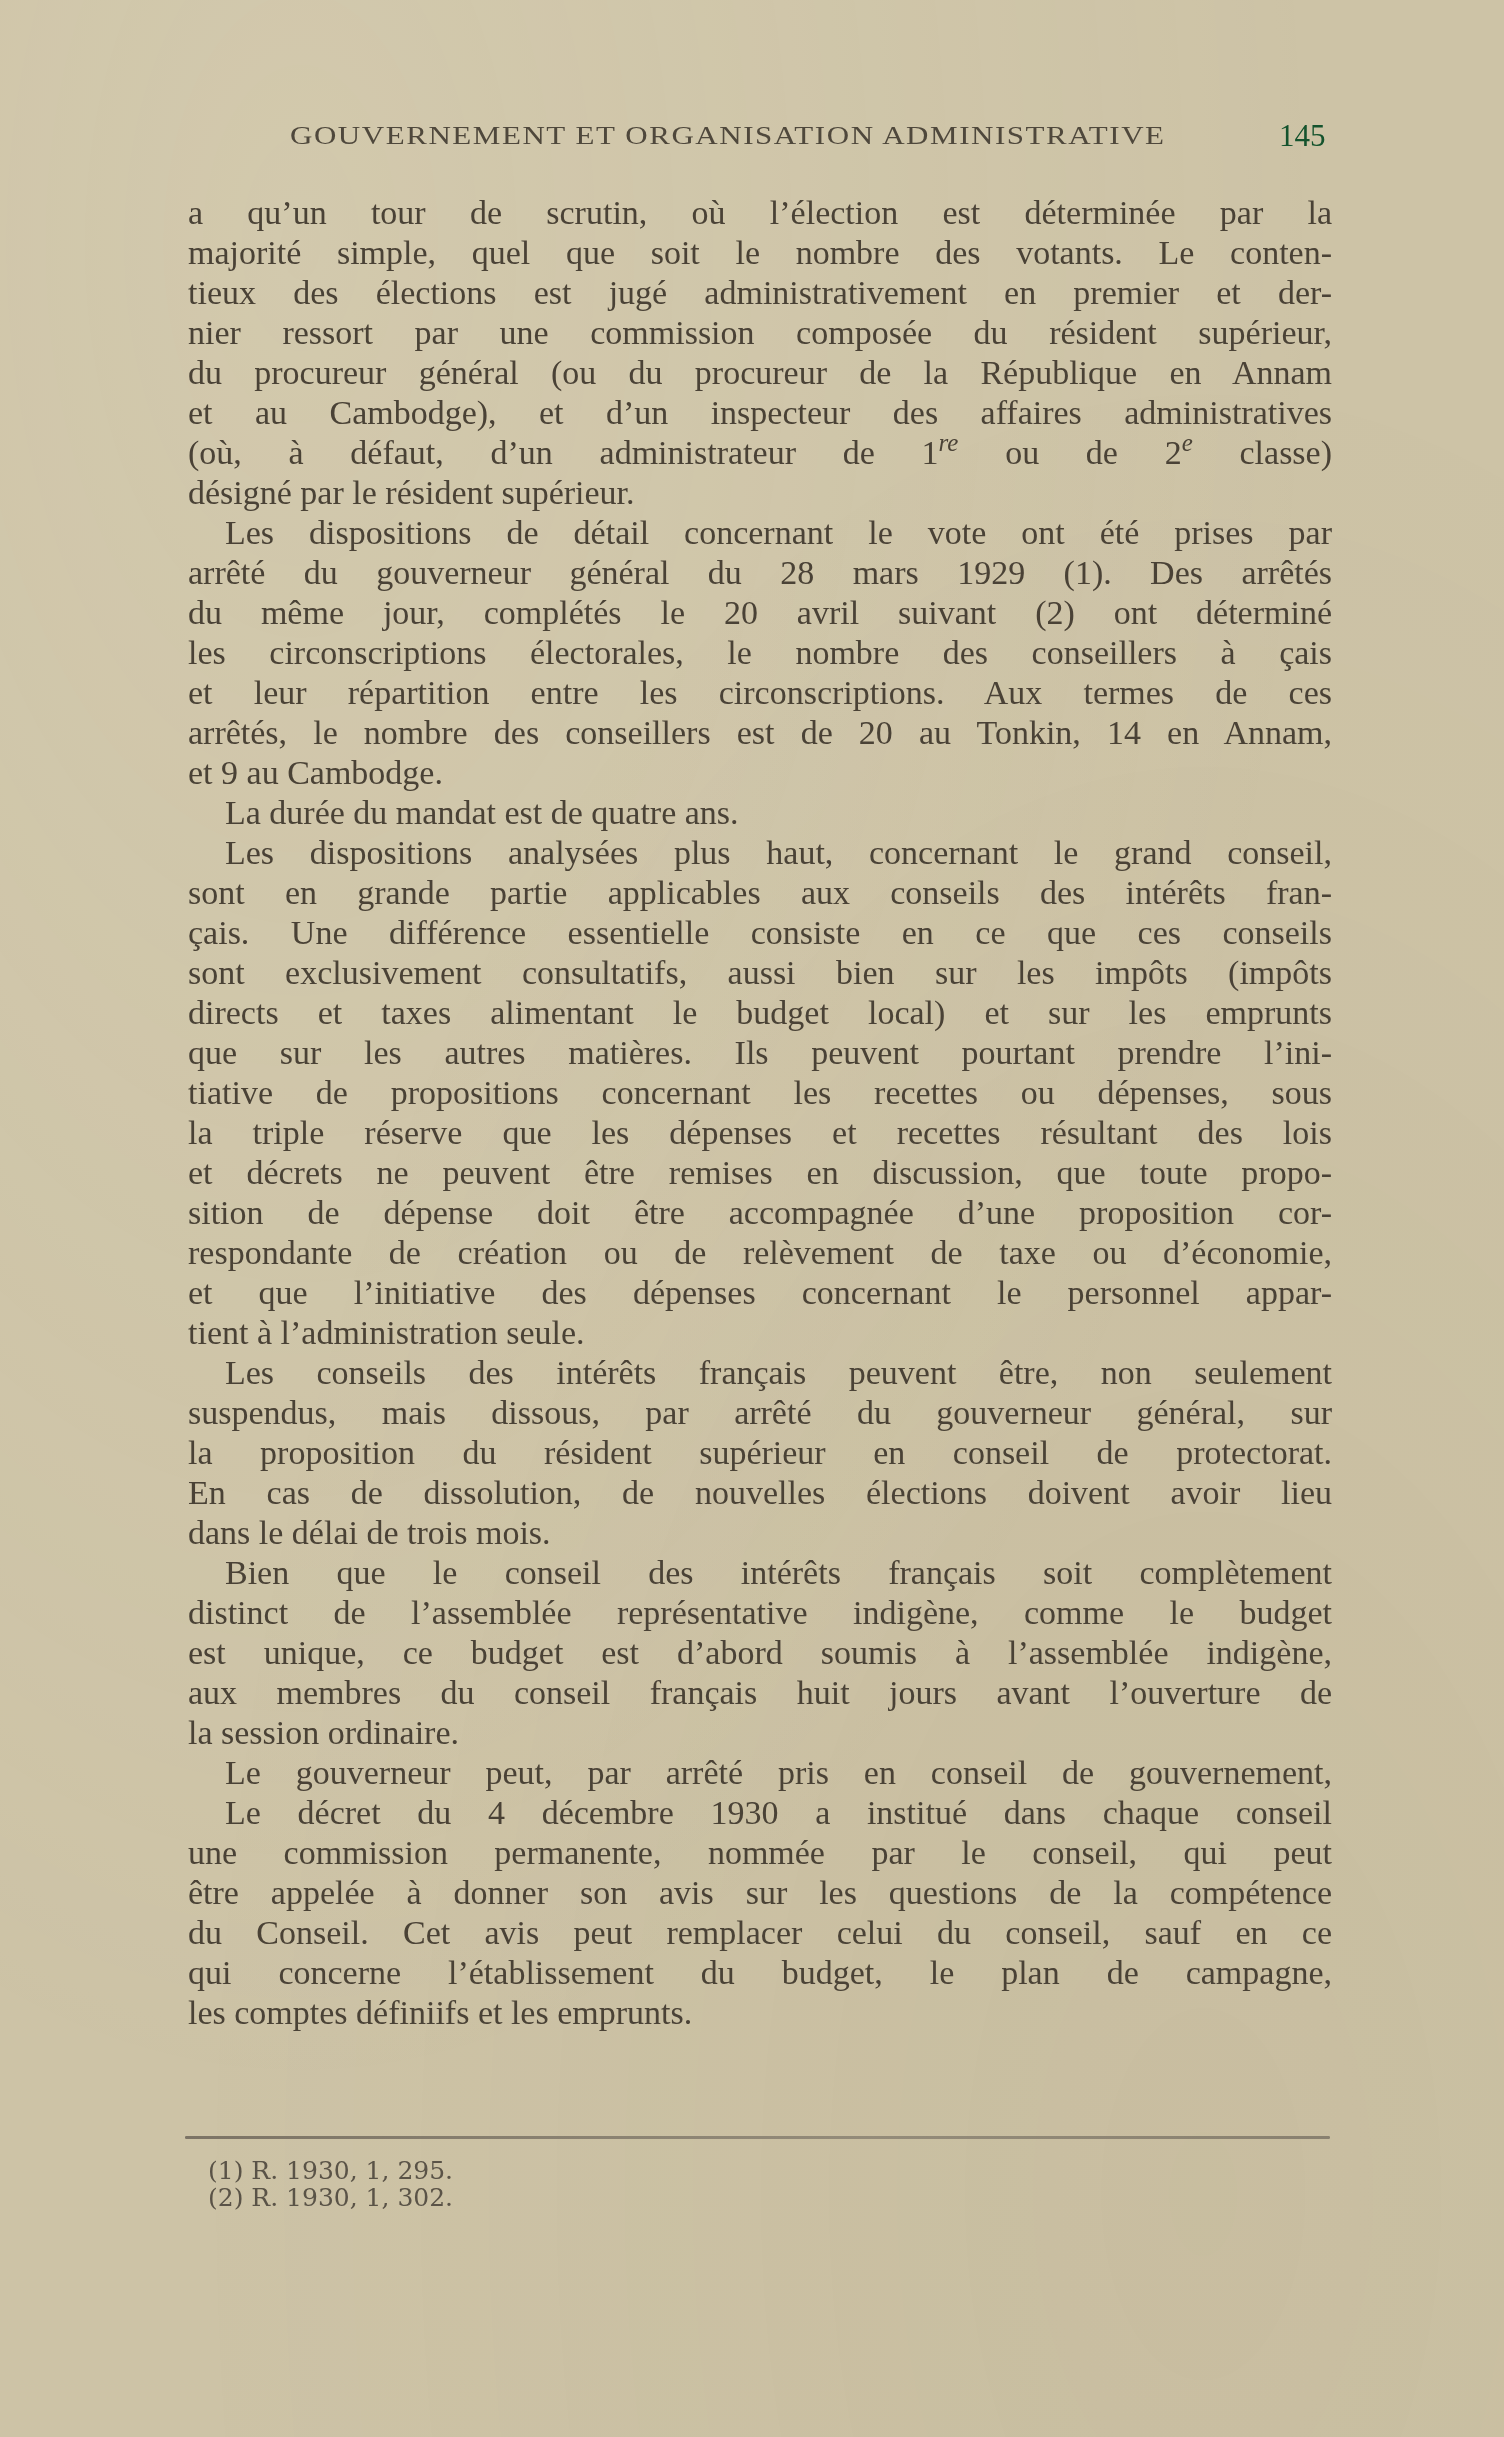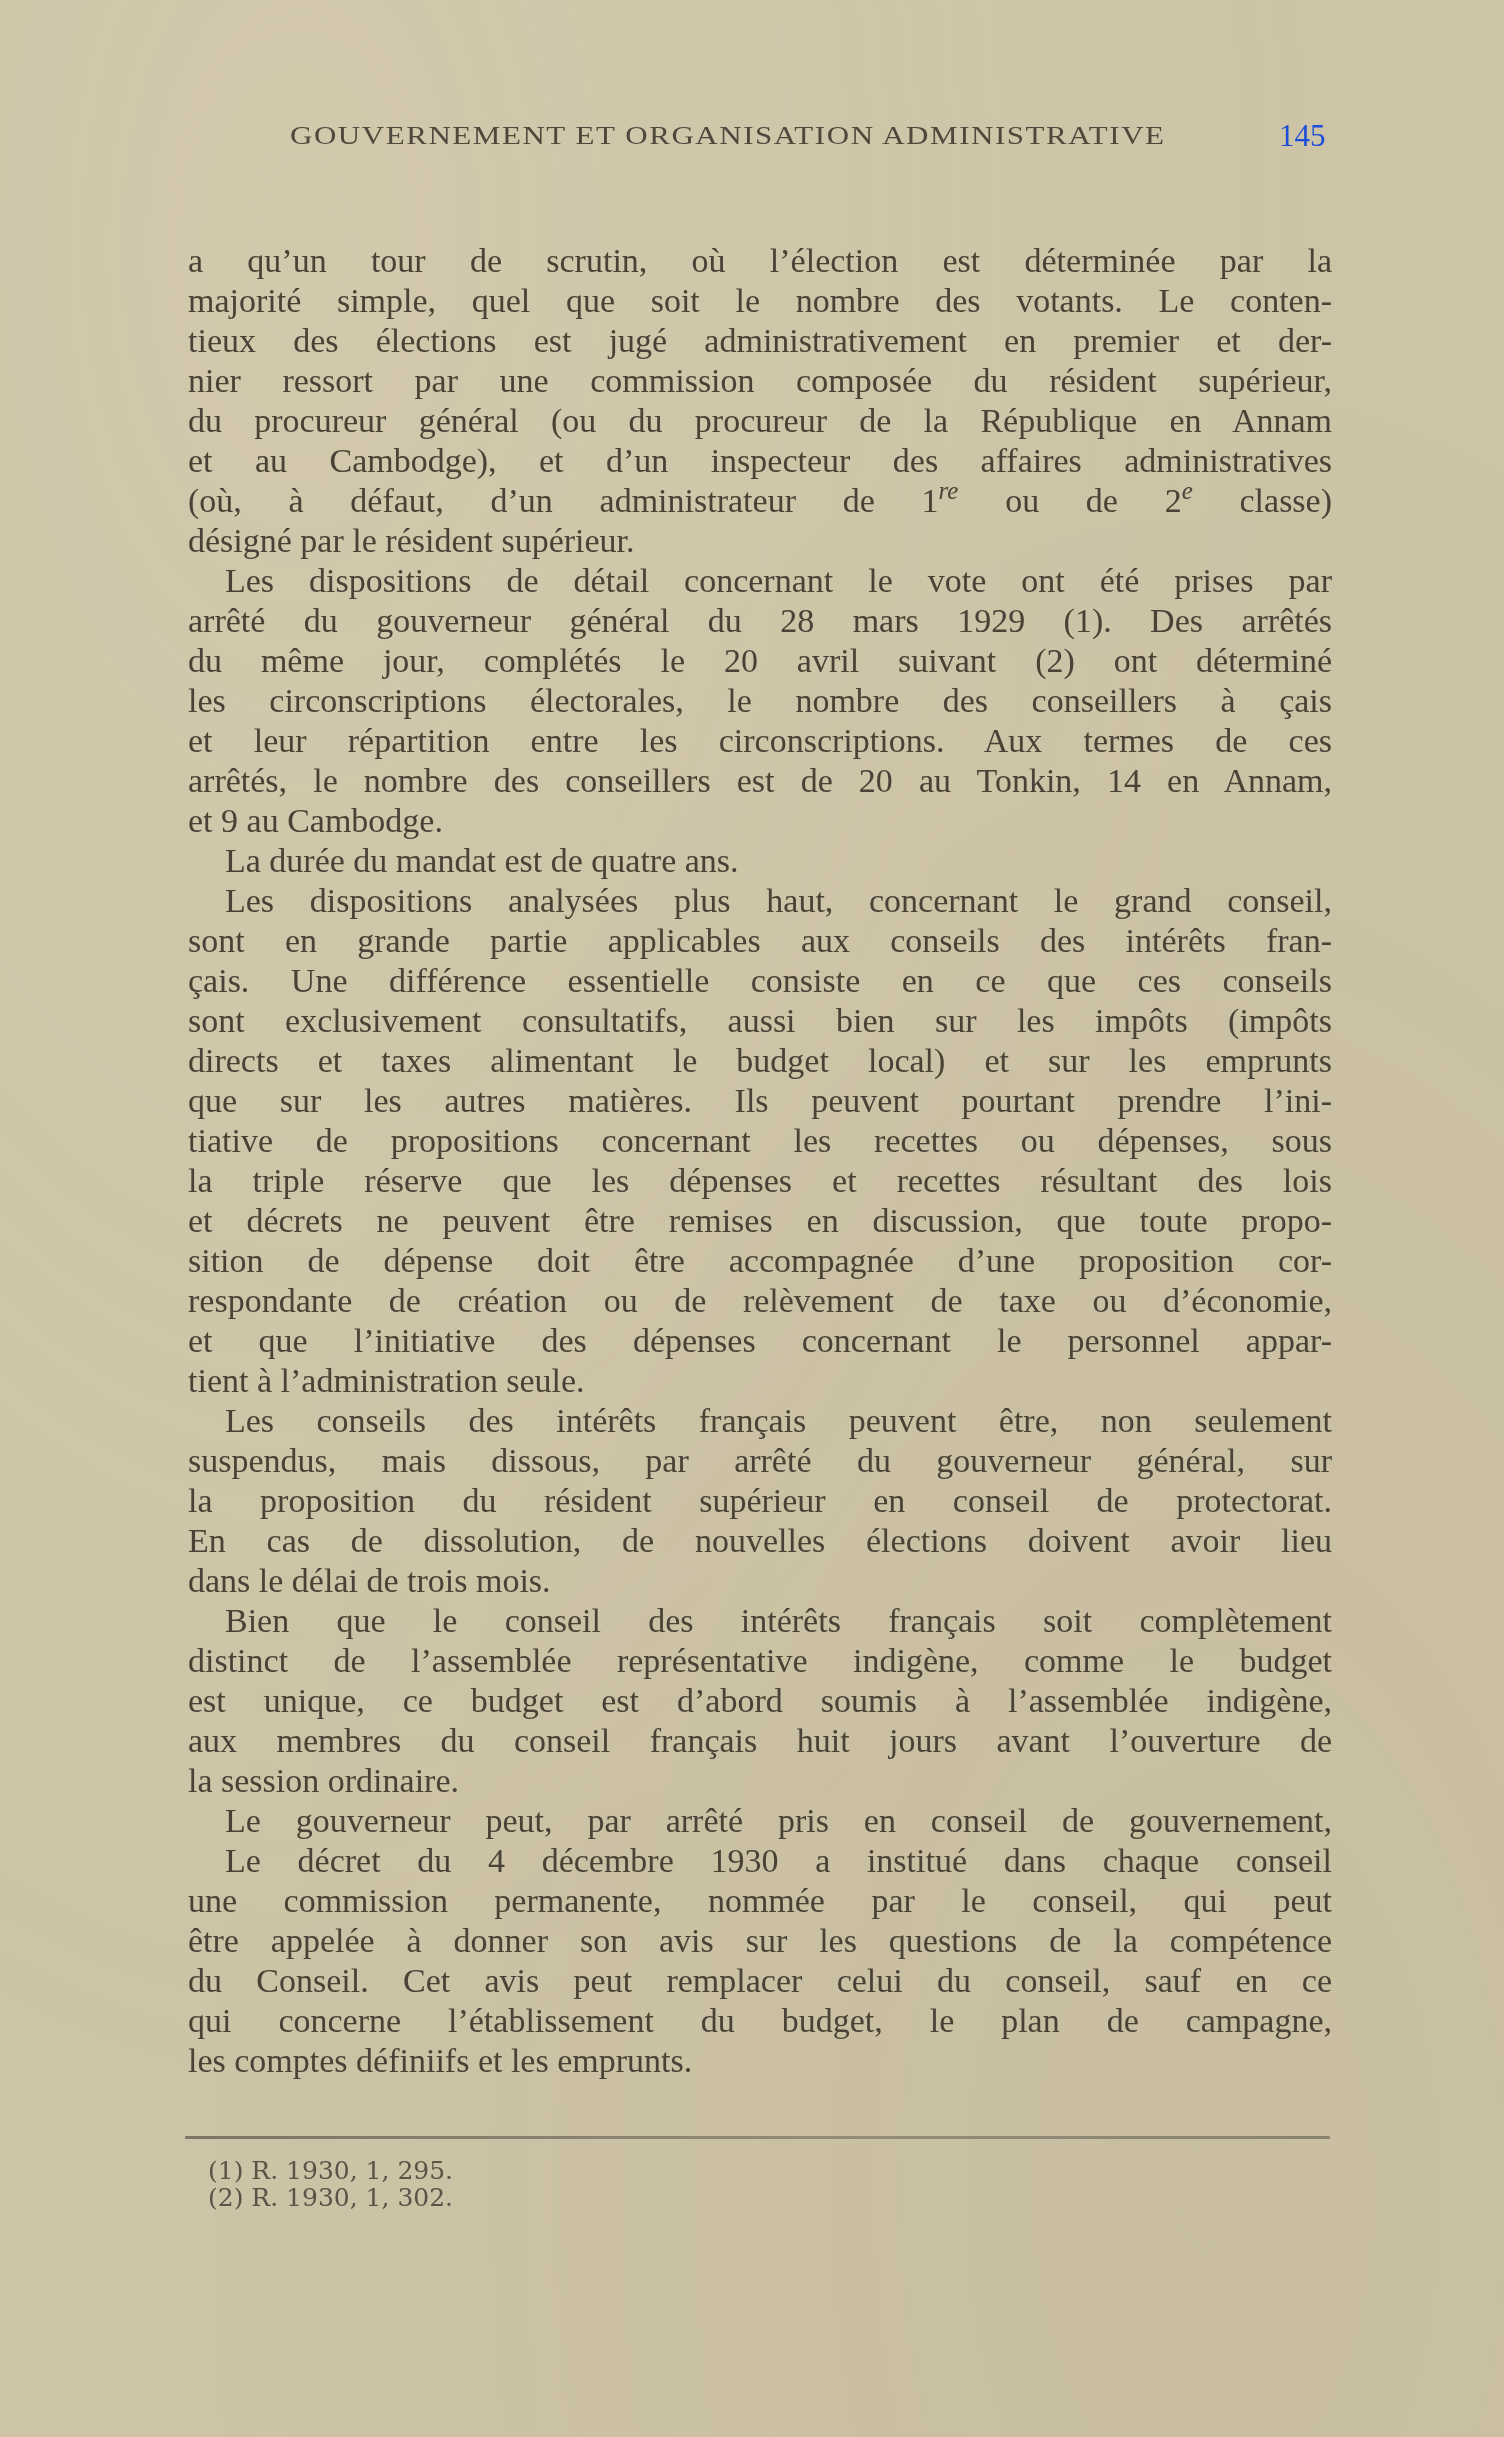--- a/index.html
+++ b/index.html
@@ -14,24 +14,24 @@
   }
   .running-head {
     position: absolute; left: 290px; top: 120px;
     font-size: 26px; letter-spacing: 1.3px; line-height: 31px;
     color: #4f483c; white-space: nowrap;
     font-family: "Liberation Serif", "DejaVu Serif", serif;
     transform-origin: left top;
   }
   .page-number {
     position: absolute; left: 1279px; top: 117px;
-    font-size: 31px; line-height: 37px; color: #1d4ed8;
+    font-size: 31px; line-height: 37px; color: #14532d;
     font-family: "Liberation Serif", "DejaVu Serif", serif;
   }
-  .body-text { position: absolute; left: 188px; top: 193px; width: 1144px; margin-top: 48px; }
+  .body-text { position: absolute; left: 188px; top: 193px; width: 1144px; }
   .line {
     display: block; height: 40px; line-height: 40px;
     font-size: 34px; white-space: nowrap;
     text-align: justify; text-align-last: justify;
     font-family: "Liberation Serif", "DejaVu Serif", serif;
     color: #4a4236;
     overflow: visible;
   }
   .line.last { text-align-last: left; }
   .line.indent { padding-left: 37px; }

